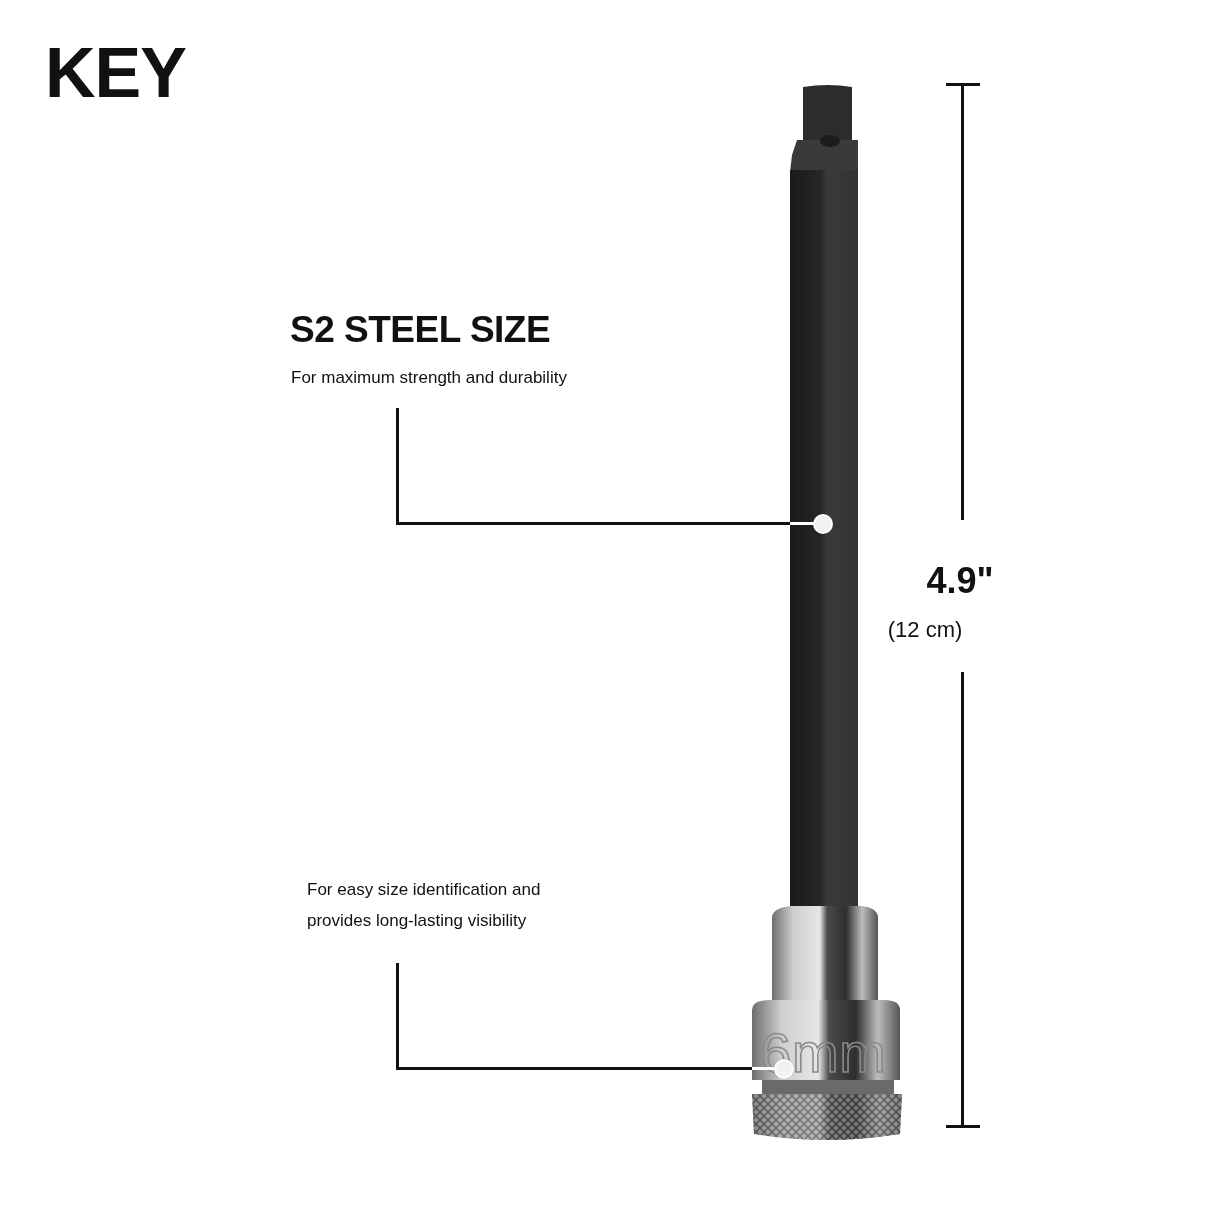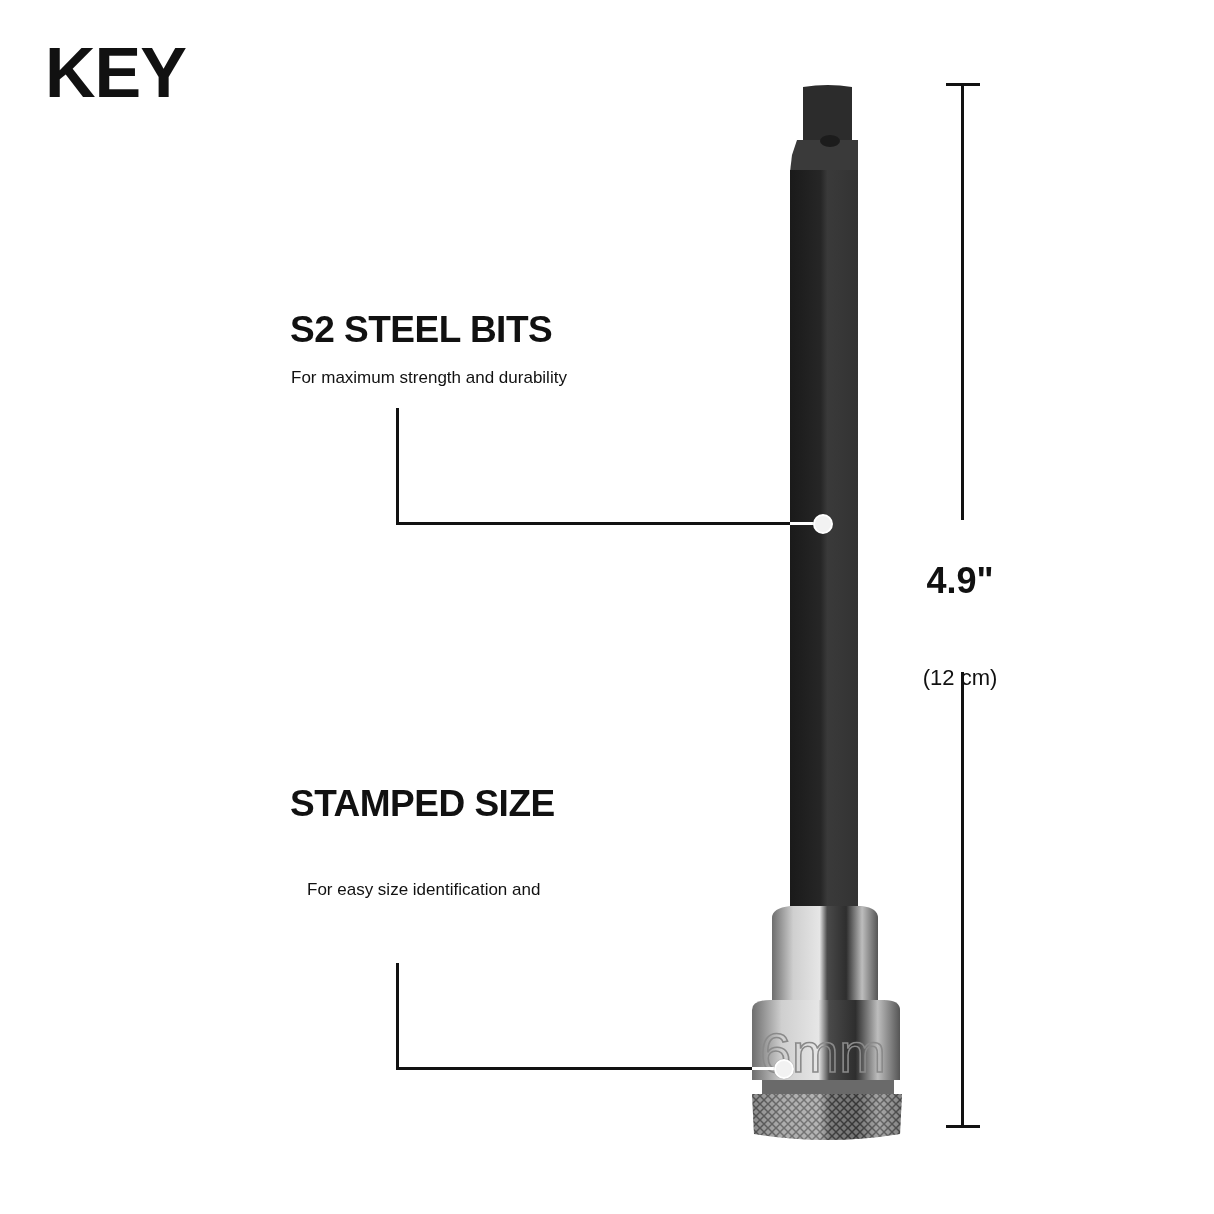--- a/index.html
+++ b/index.html
@@ -59,39 +59,39 @@
     <path d="M752 1010 Q752 1000 770 1000 L884 1000 Q900 1000 900 1010 L900 1080 L752 1080 Z" fill="url(#sockGrad)"></path>
     <text x="760" y="1072" font-family="'Liberation Sans', sans-serif" font-size="56" fill="none" stroke="#8a8a8a" stroke-width="1.6" textLength="126">6mm</text>
 
     <rect x="762" y="1080" width="132" height="14" fill="#6a6a6a"></rect>
 
     <path d="M752 1094 L902 1094 L900 1134 Q826 1146 754 1134 Z" fill="url(#knurl)"></path>
     <path d="M752 1094 L902 1094 L900 1134 Q826 1146 754 1134 Z" fill="url(#sockGrad)" opacity="0.35"></path>
   </g>
 </svg>
 
-<div class="abs feat-head" style="left:290px; top:309px;">S2 STEEL BITS</div>
+<div class="abs feat-head" style="left:290px; top:309px;">S2 STEEL SIZE</div>
 <div class="abs feat-sub" style="left:291px; top:362px;">For maximum strength and durability</div>
 
 <div class="line" style="left:396px; top:408px; width:3px; height:117px;"></div>
 <div class="line" style="left:396px; top:522px; width:394px; height:3px;"></div>
 <div class="line" style="left:790px; top:522px; width:24px; height:3px; background:#ffffff;"></div>
 <div class="dot" style="left:813px; top:514px;"></div>
 
 <div class="abs feat-head" style="left:290px; top:783px;">
-  <div>STAMPED SIZE</div>
 </div>
 <div class="abs feat-sub" style="left:307px; top:874px;">
   <div>For easy size identification and</div>
+  <div>provides long-lasting visibility</div>
 </div>
 
 <div class="line" style="left:396px; top:963px; width:3px; height:107px;"></div>
 <div class="line" style="left:396px; top:1067px; width:356px; height:3px;"></div>
 <div class="line" style="left:752px; top:1067px; width:24px; height:3px; background:#ffffff;"></div>
 <div class="dot" style="left:774px; top:1059px;"></div>
 
 <div class="line" style="left:946px; top:83px; width:34px; height:3px;"></div>
 <div class="line" style="left:961px; top:83px; width:3px; height:437px;"></div>
 <div class="line" style="left:961px; top:672px; width:3px; height:455px;"></div>
 <div class="line" style="left:946px; top:1125px; width:34px; height:3px;"></div>
 
 <div class="abs dim-big" style="left:900px; top:560px;">4.9"</div>
-<div class="abs dim-small" style="left:900px; top:617px;margin-top:48px;">(12 cm)</div>
+<div class="abs dim-small" style="left:865px; top:617px;">(12 cm)</div>
 
 </body></html>

